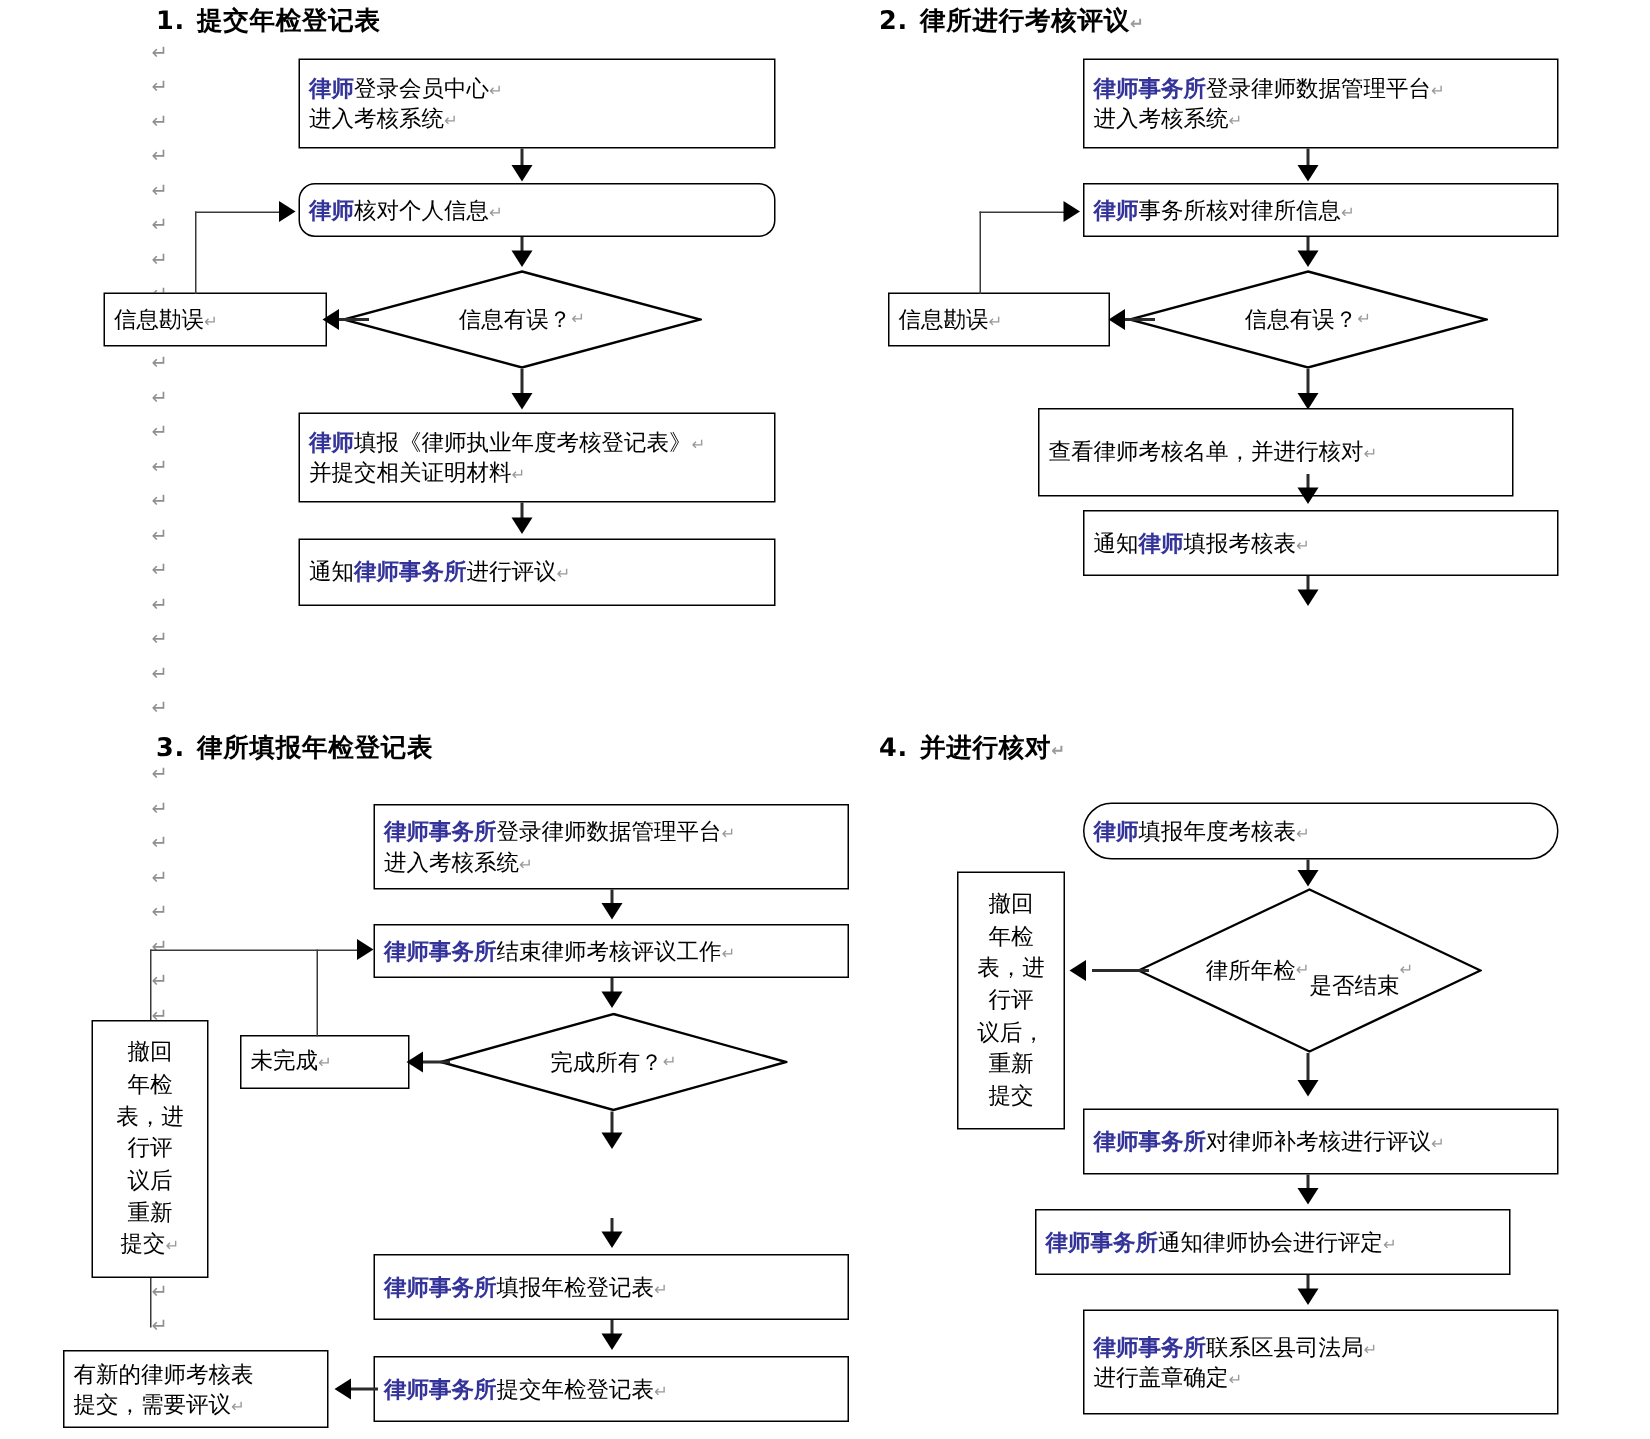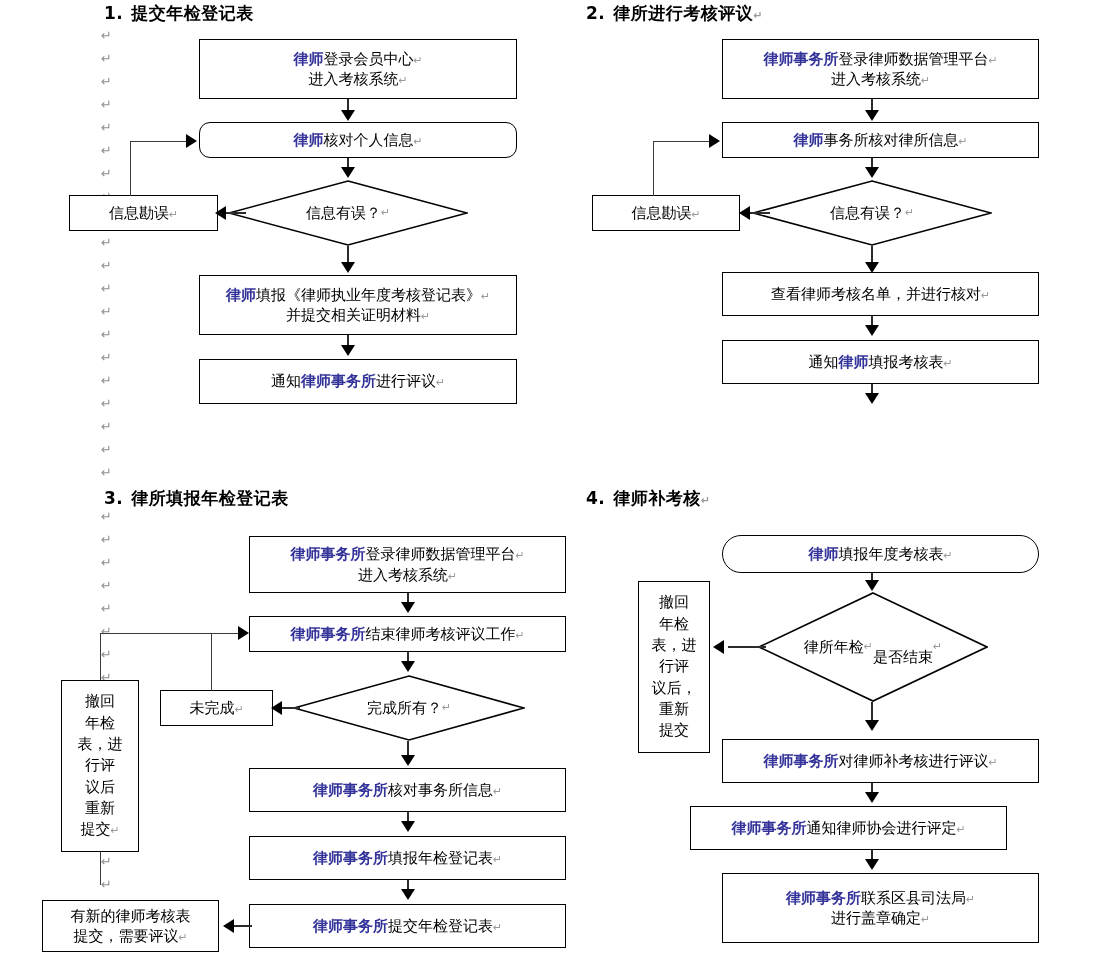--- a/index.html
+++ b/index.html
@@ -23,21 +23,20 @@
   .pmark{
     position:absolute;color:#8f8f8f;font-size:13px;line-height:1;
     font-family:"DejaVu Sans","Liberation Sans",sans-serif;
   }
 
   
   .node{
     position:absolute;box-sizing:border-box;
     border:1.2px solid #000;background:#fff;
     display:flex;align-items:center;justify-content:center;
-    text-align:center;
     font-size:15px;color:#000;line-height:1.35;
     padding:2px 6px;
   }
   .node .inner{width:100%;}
   .node b{color:#333399;font-weight:bold;}
   .node .cr{color:#9a9a9a;font-size:11px;vertical-align:baseline;}
 
   
   .vnode{
     position:absolute;box-sizing:border-box;
@@ -190,21 +189,21 @@
   </div>
   <div class="hline" style="left:750px;top:212px;width:20px;"></div>
   <div class="arrow-left" style="left:739px;top:206px;"></div>
   <div class="vline thin" style="left:653px;top:141px;height:55px;"></div>
   <div class="hline thin" style="left:653px;top:141px;width:60px;"></div>
   <div class="arrow-right" style="left:709px;top:134px;"></div>
 
   <div class="vline" style="left:871px;top:246px;height:20px;"></div>
   <div class="arrow-down" style="left:865px;top:262px;"></div>
 
-  <div class="node" style="left:722px;top:272px;width:317px;height:44px;">
+  <div class="node" style="left:692px;top:272px;width:317px;height:59px;">
     <div class="inner">查看律师考核名单，并进行核对<span class="cr">↵</span></div>
   </div>
   <div class="vline" style="left:871px;top:316px;height:12px;"></div>
   <div class="arrow-down" style="left:865px;top:325px;"></div>
 
   <div class="node" style="left:722px;top:340px;width:317px;height:44px;">
     <div class="inner">通知<b>律师</b>填报考核表<span class="cr">↵</span></div>
   </div>
   <div class="vline" style="left:871px;top:384px;height:12px;"></div>
   <div class="arrow-down" style="left:865px;top:393px;"></div>
@@ -246,44 +245,41 @@
   <div class="vline thin" style="left:100px;top:633px;height:48px;"></div>
 
   <div class="vnode" style="left:61px;top:680px;width:78px;height:172px;">
     <div class="inner">撤回<br>年检<br>表，进<br>行评<br>议后<br>重新<br>提交<span class="cr">↵</span></div>
   </div>
   <div class="vline thin" style="left:100px;top:852px;height:33px;"></div>
 
   <div class="vline" style="left:407px;top:741px;height:18px;"></div>
   <div class="arrow-down" style="left:401px;top:755px;"></div>
 
-  <div class="node" style="left:249px;top:768px;width:317px;height:44px;">
-    <div class="inner"><b>律师事务所</b>核对事务所信息<span class="cr">↵</span></div>
-  </div>
   <div class="vline" style="left:407px;top:812px;height:12px;"></div>
   <div class="arrow-down" style="left:401px;top:821px;"></div>
 
   <div class="node" style="left:249px;top:836px;width:317px;height:44px;">
     <div class="inner"><b>律师事务所</b>填报年检登记表<span class="cr">↵</span></div>
   </div>
   <div class="vline" style="left:407px;top:880px;height:12px;"></div>
   <div class="arrow-down" style="left:401px;top:889px;"></div>
 
   <div class="node" style="left:42px;top:900px;width:177px;height:52px;">
     <div class="inner">有新的律师考核表<br>提交，需要评议<span class="cr">↵</span></div>
   </div>
 
   <div class="node" style="left:249px;top:904px;width:317px;height:44px;">
     <div class="inner"><b>律师事务所</b>提交年检登记表<span class="cr">↵</span></div>
   </div>
   <div class="hline" style="left:234px;top:925px;width:18px;"></div>
   <div class="arrow-left" style="left:223px;top:919px;"></div>
 
   <div class="abs heading" style="left:586px;top:487px;">
-    <span class="num">4.</span><span>律师补考核</span><span class="cr">↵</span>
+    <span class="num">4.</span><span>并进行核对</span><span class="cr">↵</span>
   </div>
 
   <div class="node" style="left:722px;top:535px;width:317px;height:38px;border-radius:19px;">
     <div class="inner"><b>律师</b>填报年度考核表<span class="cr">↵</span></div>
   </div>
   <div class="vline" style="left:871px;top:573px;height:10px;"></div>
   <div class="arrow-down" style="left:865px;top:580px;"></div>
 
   <div class="diamond" style="left:758px;top:592px;width:230px;height:110px;">
     <svg width="230" height="110" viewBox="0 0 230 110">

